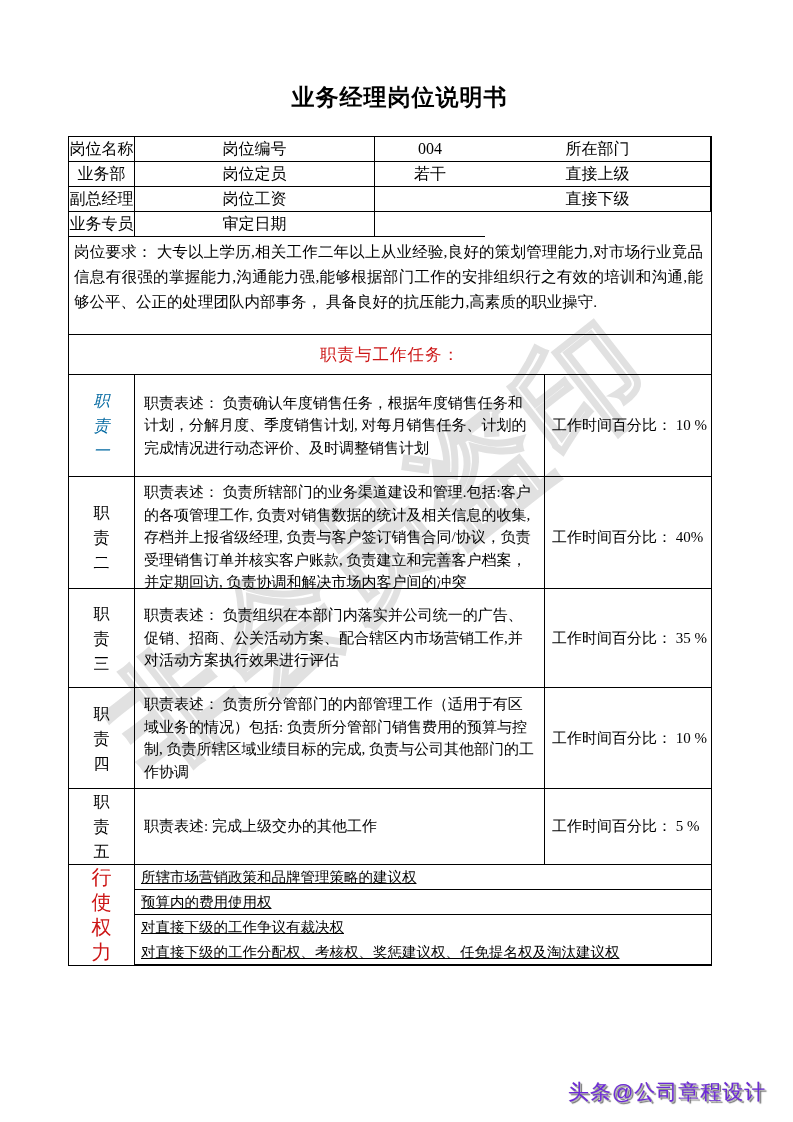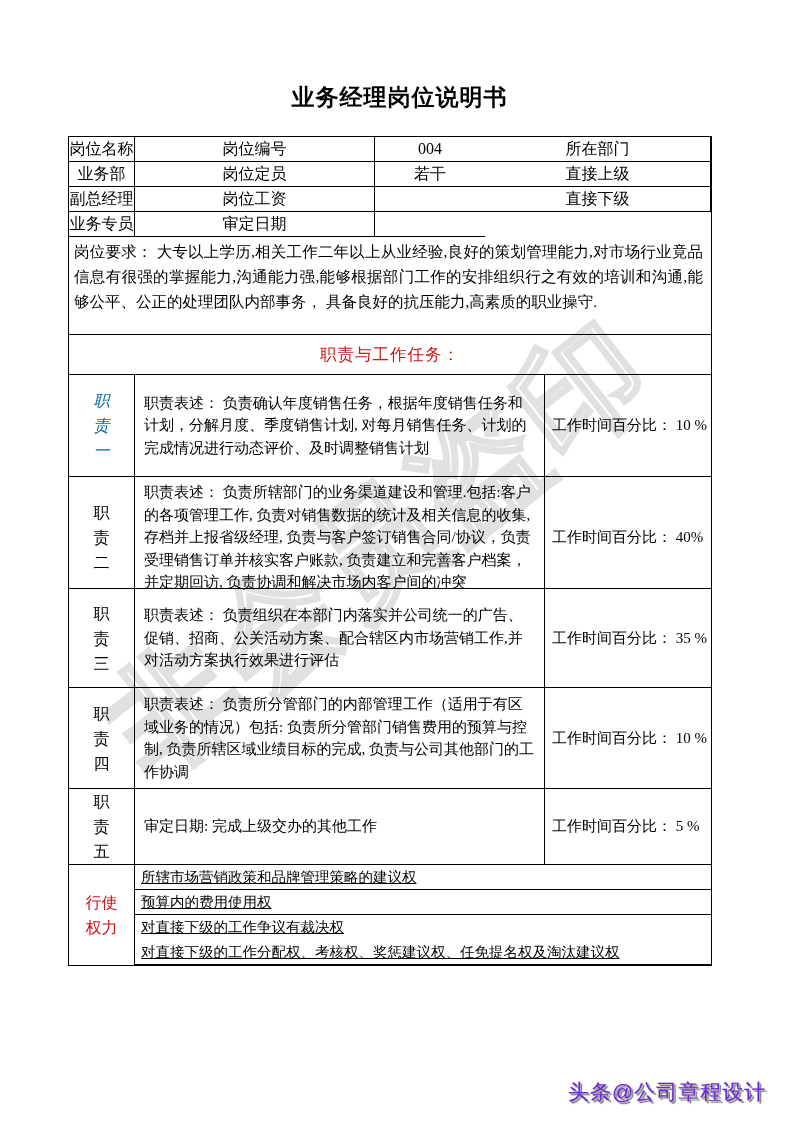--- a/index.html
+++ b/index.html
@@ -148,21 +148,21 @@
   .power-block {
     display: grid;
     grid-template-columns: 66px 576px;
   }
   .power-label {
     border-right: 1px solid #000;
     display: flex;
     align-items: center;
     justify-content: center;
     color: #cc1414;
-    font-size: 16px;
+    font-size: 20px;
   }
   .power-label .vtext {
     width: 36px;
     word-break: break-all;
     line-height: 25px;
     text-align: center;
   }
   .power-row {
     box-sizing: border-box;
     height: 25px;
@@ -269,21 +269,21 @@
           <span>职责表述： 负责所分管部门的内部管理工作（适用于有区域业务的情况）包括: 负责所分管部门销售费用的预算与控制, 负责所辖区域业绩目标的完成, 负责与公司其他部门的工作协调</span>
         </div>
       <div class="duty-time">工作时间百分比： 10 %</div>
     </div>
 
     <div class="duty-row h5">
       <div class="duty-label">
           <span class="vtext">职责五</span>
         </div>
       <div class="duty-desc">
-          <span>审定日期: 完成上级交办的其他工作</span>
+          <span>职责表述: 完成上级交办的其他工作</span>
         </div>
       <div class="duty-time">工作时间百分比： 5 %</div>
     </div>
 
     <div class="power-block">
       <div class="power-label">
           <span class="vtext">行使权力</span>
         </div>
       <div class="power-rows">
         <div class="power-row">所辖市场营销政策和品牌管理策略的建议权</div>

